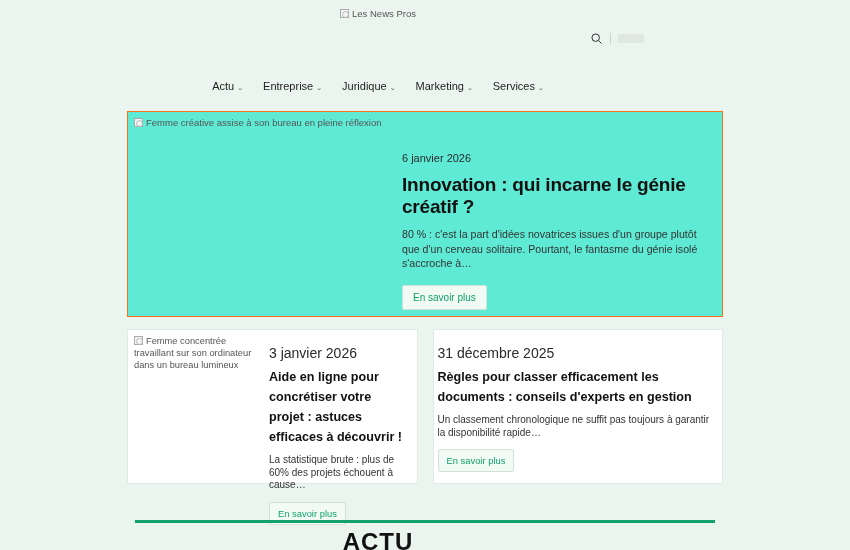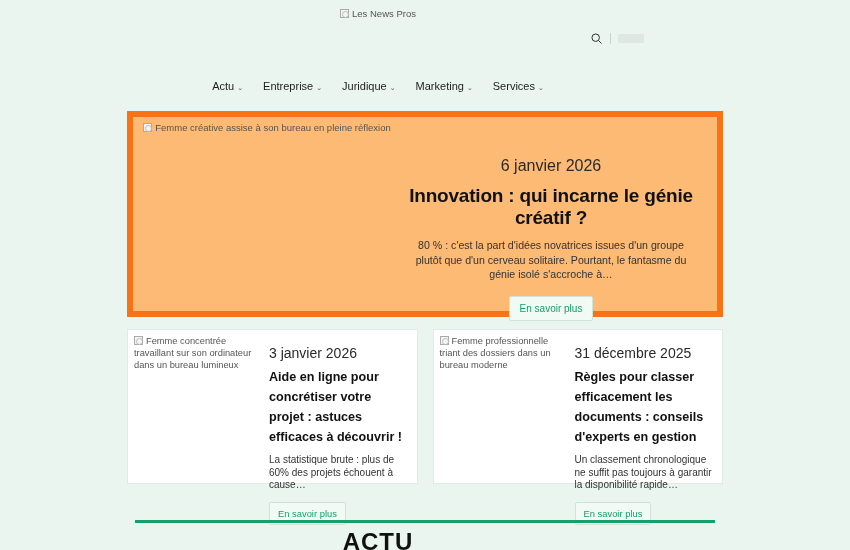--- a/index.html
+++ b/index.html
@@ -88,39 +88,38 @@
     color: #555;
     position: relative;
     top: 1px;
   }
 
   
   .hero {
     position: absolute;
     left: 127px; top: 111px;
     width: 596px; height: 206px;
-    background: #fdba74;
-    border: 6px solid #f97316;
-    display: flex;
-    text-align: center;
+    background: #5eead4;
+    border: 1px solid #f97316;
+    display: flex;
   }
   .hero-media {
     width: 268px;
     flex: 0 0 268px;
     padding: 5px 6px;
     font-size: 9.5px;
     color: #555;
     line-height: 12px;
   }
   .hero-body {
     flex: 1;
     padding: 40px 22px 0 6px;
   }
   .meta-date {
-    font-size: 16px;
+    font-size: 11px;
     color: #2a2a2a;
     margin-bottom: 10px;
   }
   .hero-title {
     font-size: 19px;
     font-weight: bold;
     color: #111;
     line-height: 22px;
     margin: 0 0 9px 0;
     letter-spacing: -0.2px;
@@ -273,23 +272,20 @@
       </div>
       <div class="card-body">
         <div class="card-date">3 janvier 2026</div>
         <h2 class="card-title">Aide en ligne pour concrétiser votre projet : astuces efficaces à découvrir !</h2>
         <p class="card-excerpt">La statistique brute : plus de 60% des projets échouent à cause…</p>
         <a class="btn btn-sm">En savoir plus</a>
       </div>
     </article>
 
     <article class="card">
-      <div class="card-media">
-        <span class="broken-img-mark"></span><span>Femme professionnelle triant des dossiers dans un bureau moderne</span>
-      </div>
       <div class="card-body">
         <div class="card-date">31 décembre 2025</div>
         <h2 class="card-title">Règles pour classer efficacement les documents : conseils d'experts en gestion</h2>
         <p class="card-excerpt">Un classement chronologique ne suffit pas toujours à garantir la disponibilité rapide…</p>
         <a class="btn btn-sm">En savoir plus</a>
       </div>
     </article>
 
   </div>
 

